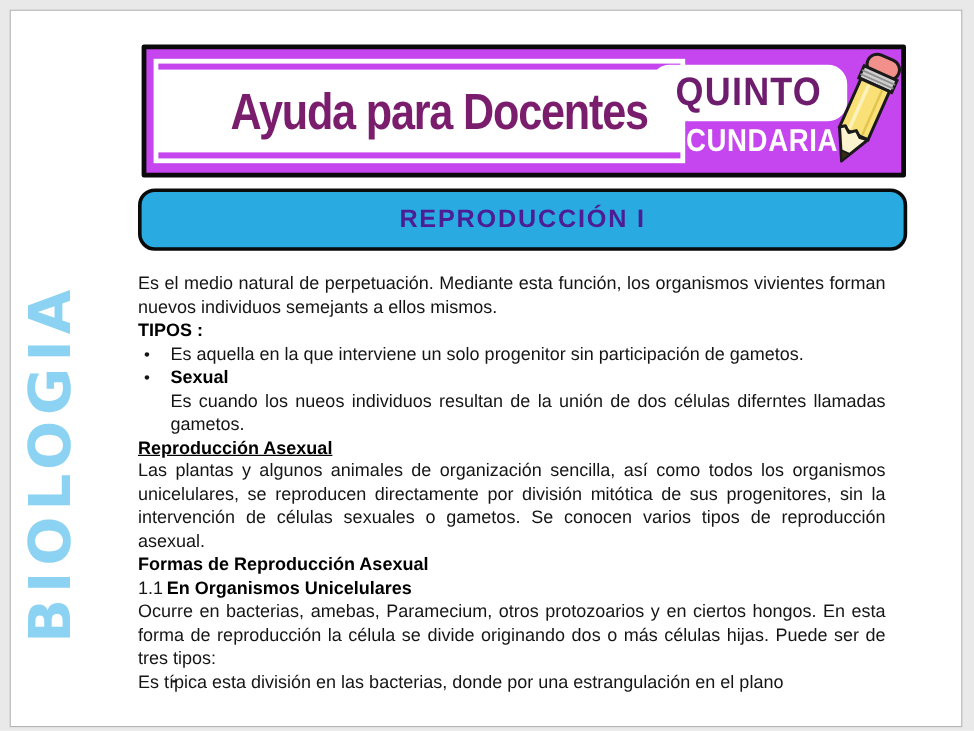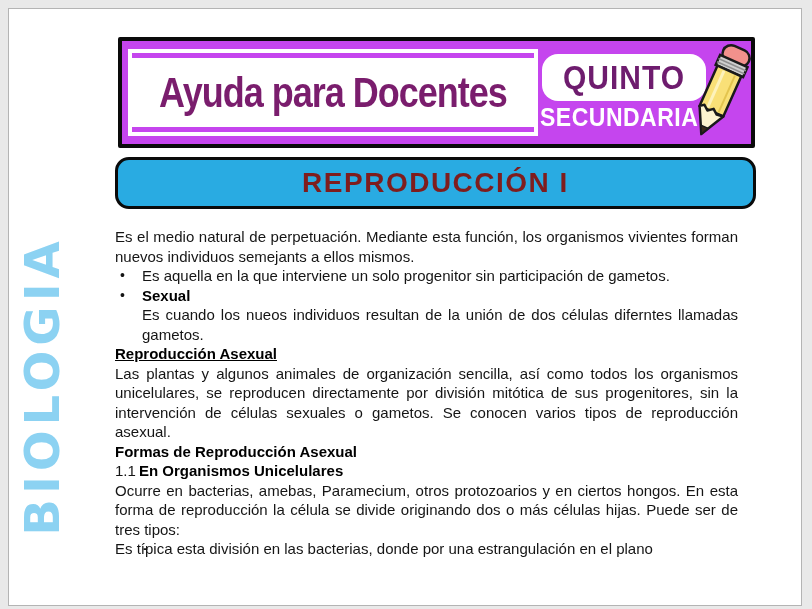--- a/index.html
+++ b/index.html
@@ -23,21 +23,21 @@
     position: absolute; left: 109px; top: 28px;
     width: 629px; height: 103px;
     background: #c545ee;
     border: 4px solid #0a0a0a;
     border-radius: 2px;
   }
   .brand-band {
     position: absolute; left: 6px; top: 8px;
     width: 410px; height: 87px;
     background: #ffffff;
-    display: flex; align-items: center; justify-content: center;
+    display: flex; align-items: center; justify-content: center; padding-left: 33px;
   }
   .band-stripe {
     position: absolute; left: 4px; right: 4px; height: 5px;
     background: #c545ee;
   }
   .band-stripe.top { top: 4px; }
   .band-stripe.bottom { bottom: 4px; }
   .brand-title {
     font-size: 36px; font-weight: bold;
     color: #7a1d6d;
@@ -68,21 +68,21 @@
   .title-box {
     position: absolute; left: 106px; top: 148px;
     width: 641px; height: 52px;
     background: #29abe2;
     border: 3px solid #0a0a0a;
     border-radius: 14px;
     box-sizing: border-box;
     display: flex; align-items: center; justify-content: center;
   }
   .title-text {
-    font-size: 28px; font-weight: bold; color: #7f1d1d;
+    font-size: 21px; font-weight: bold; color: #4c1d95;
     letter-spacing: 1.5px;
   }
 
   
   .subject-vertical {
     position: absolute; left: 33px; top: 377px;
     transform: translate(-50%, -50%) rotate(-90deg);
     font-family: "DejaVu Sans", sans-serif;
     font-size: 48px; font-weight: bold;
     color: #8cd2f2;
@@ -143,20 +143,21 @@
   <div class="title-box">
     <span class="title-text">REPRODUCCIÓN I</span>
   </div>
 
   <div class="subject-vertical">BIOLOGIA</div>
 
   <div class="content">
 
     <p class="jt">Es el medio natural de perpetuación. Mediante esta función, los organismos vivientes forman nuevos individuos semejants a ellos mismos.</p>
 
+    <p class="b">TIPOS :</p>
 
     <div class="li">
       <span class="marker">•</span>
       <div>Es aquella en la que interviene un solo progenitor sin participación de gametos.</div>
     </div>
 
     <div class="li">
       <span class="marker">•</span>
       <div class="b">Sexual</div>
       <div class="jt">Es cuando los nueos individuos resultan de la unión de dos células diferntes llamadas gametos.</div>

